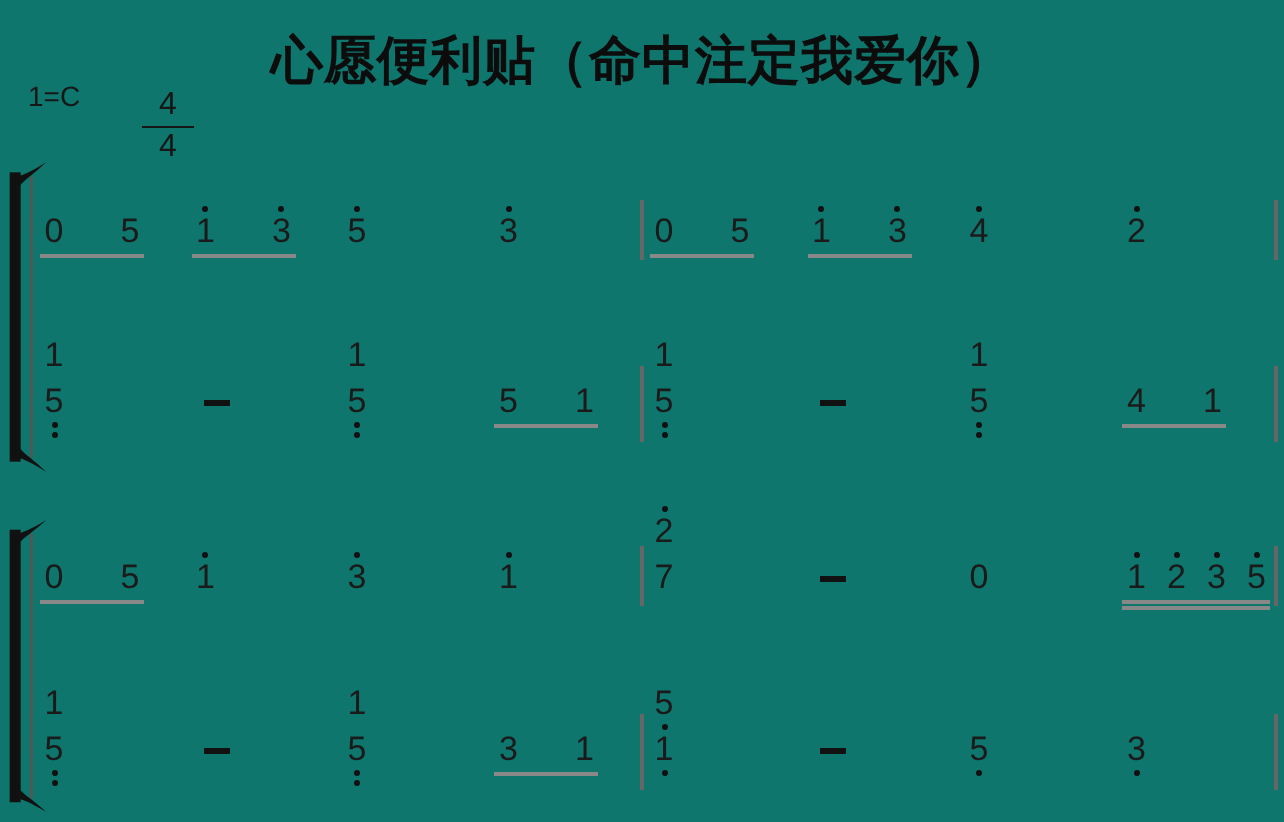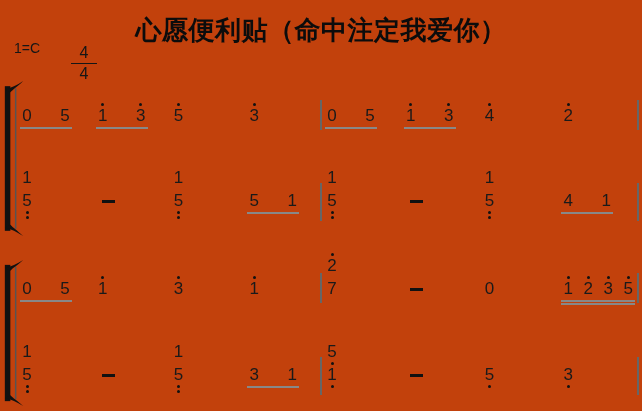--- a/index.html
+++ b/index.html
@@ -1,17 +1,17 @@
 <!DOCTYPE html>
 <html><head>
 <meta charset="utf-8">
 <style>
   html,body{margin:0;padding:0;background:#fff;}
   .sheet{
-    position:relative; width:642px; height:411px; background:#c2410c;
+    position:relative; width:642px; height:411px; background:#0f766e;
     font-family:"Liberation Sans", sans-serif; overflow:hidden;
   }
   .title{
     position:absolute; top:13px; left:0; right:0; text-align:center;
     font-size:26px; font-weight:bold; color:#0c0c0c;
     font-family:"DejaVu Sans","Liberation Sans",sans-serif; letter-spacing:0.5px;
   }
   .keysig{ position:absolute; left:14px; top:40px; font-size:14px; color:#161616; }
   .timesig{ position:absolute; left:71px; top:44px; width:26px; text-align:center;
     font-size:16px; line-height:1.15; color:#161616;}

